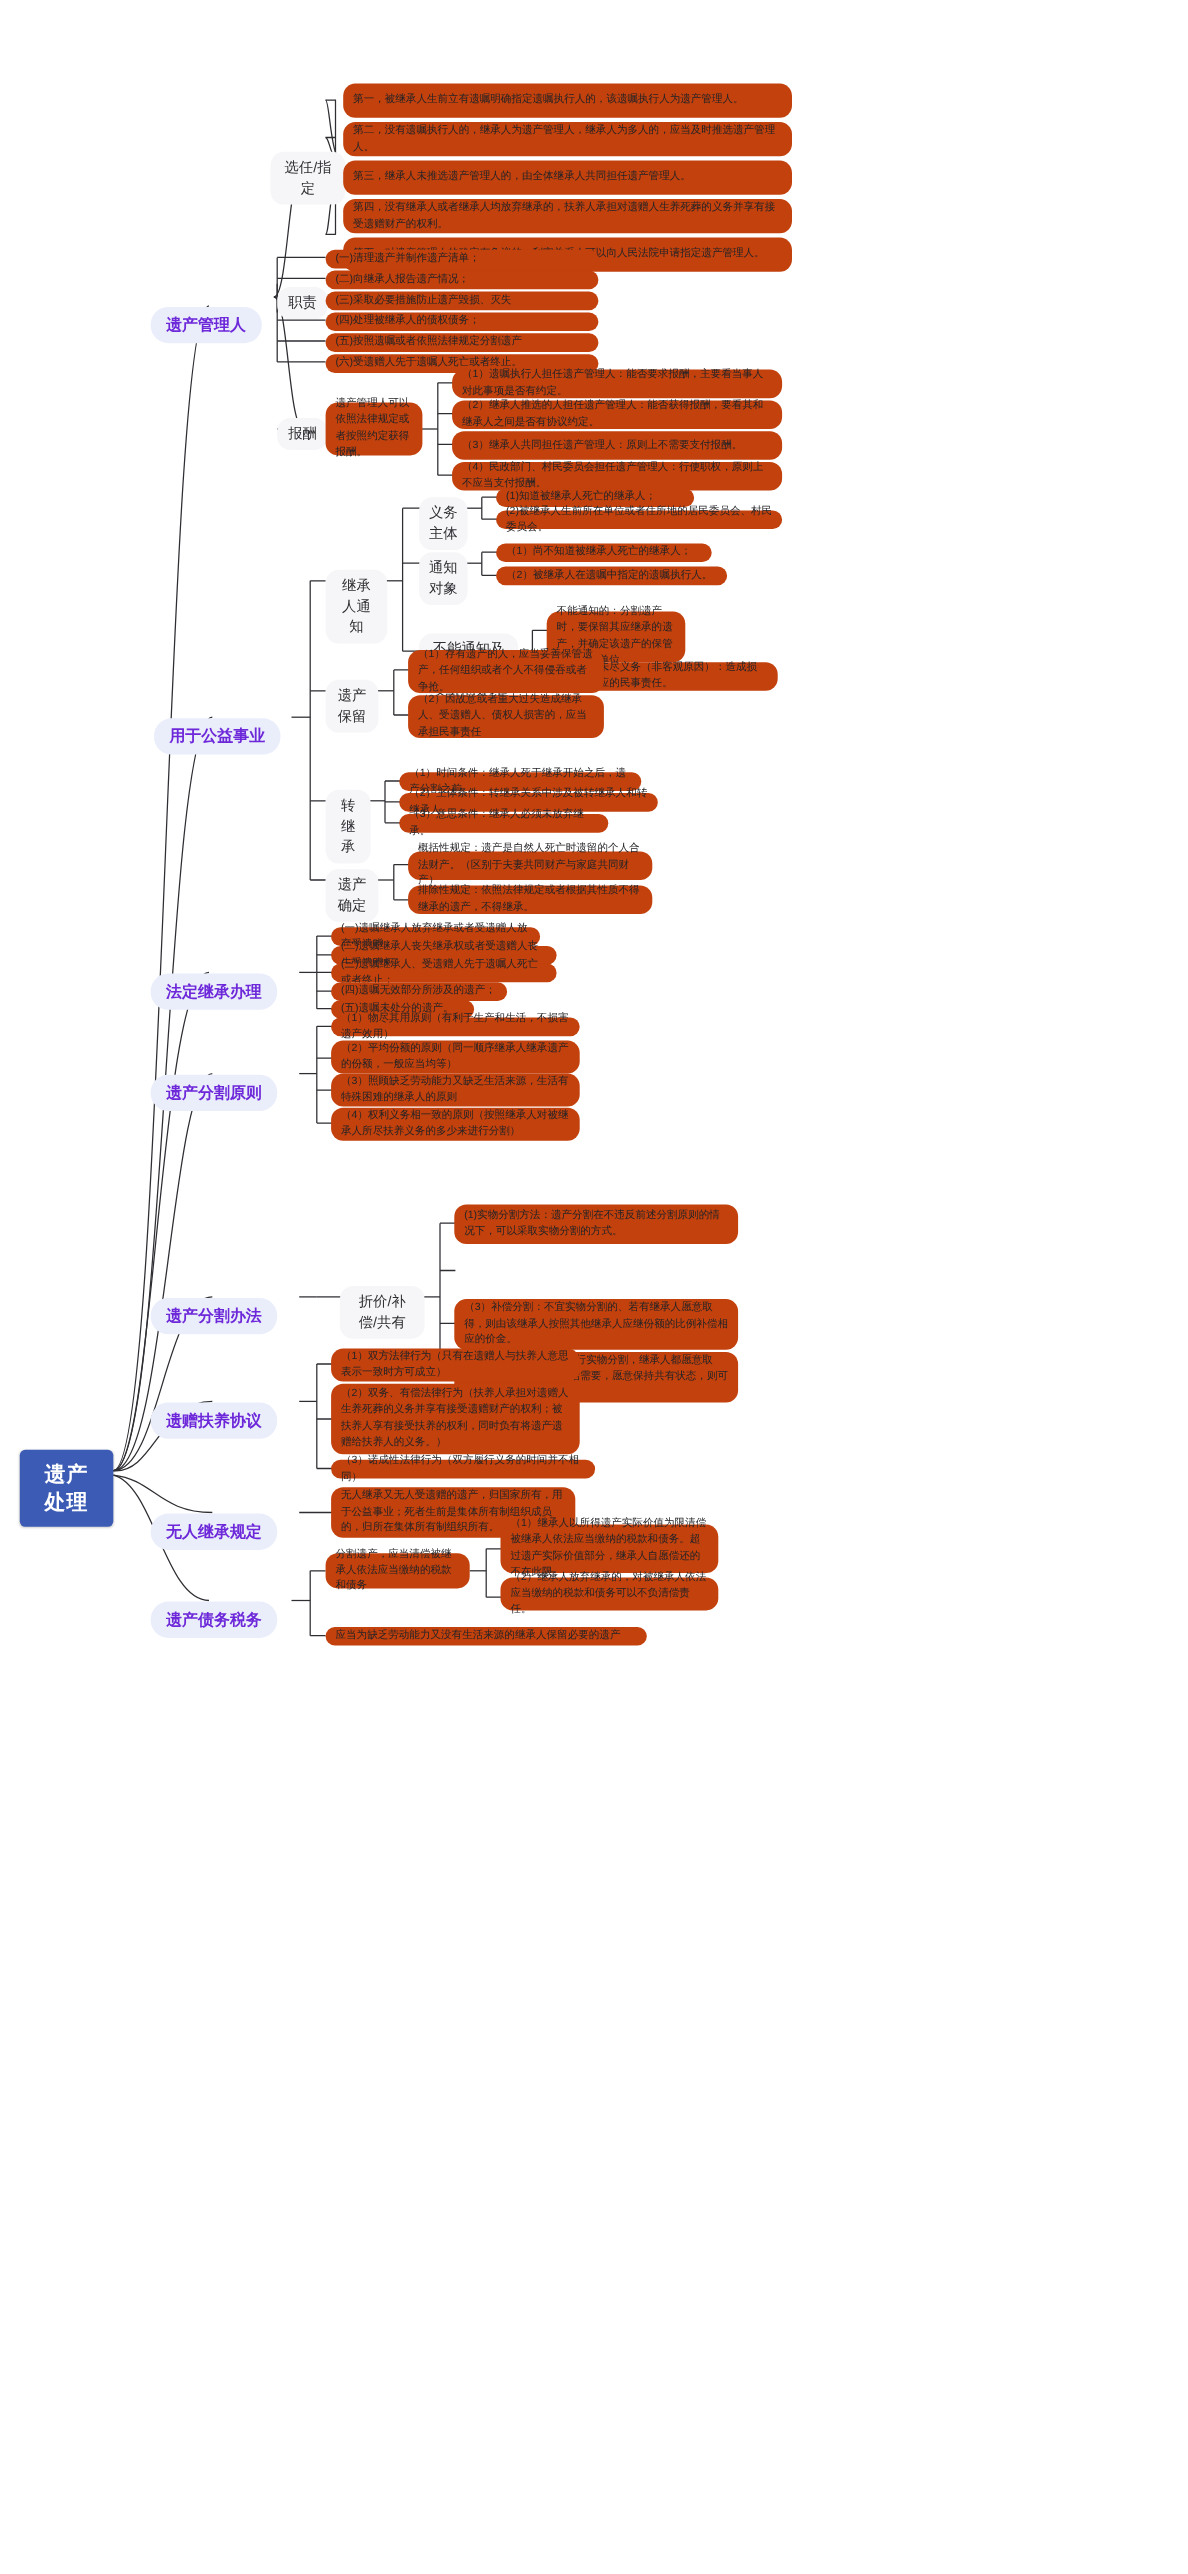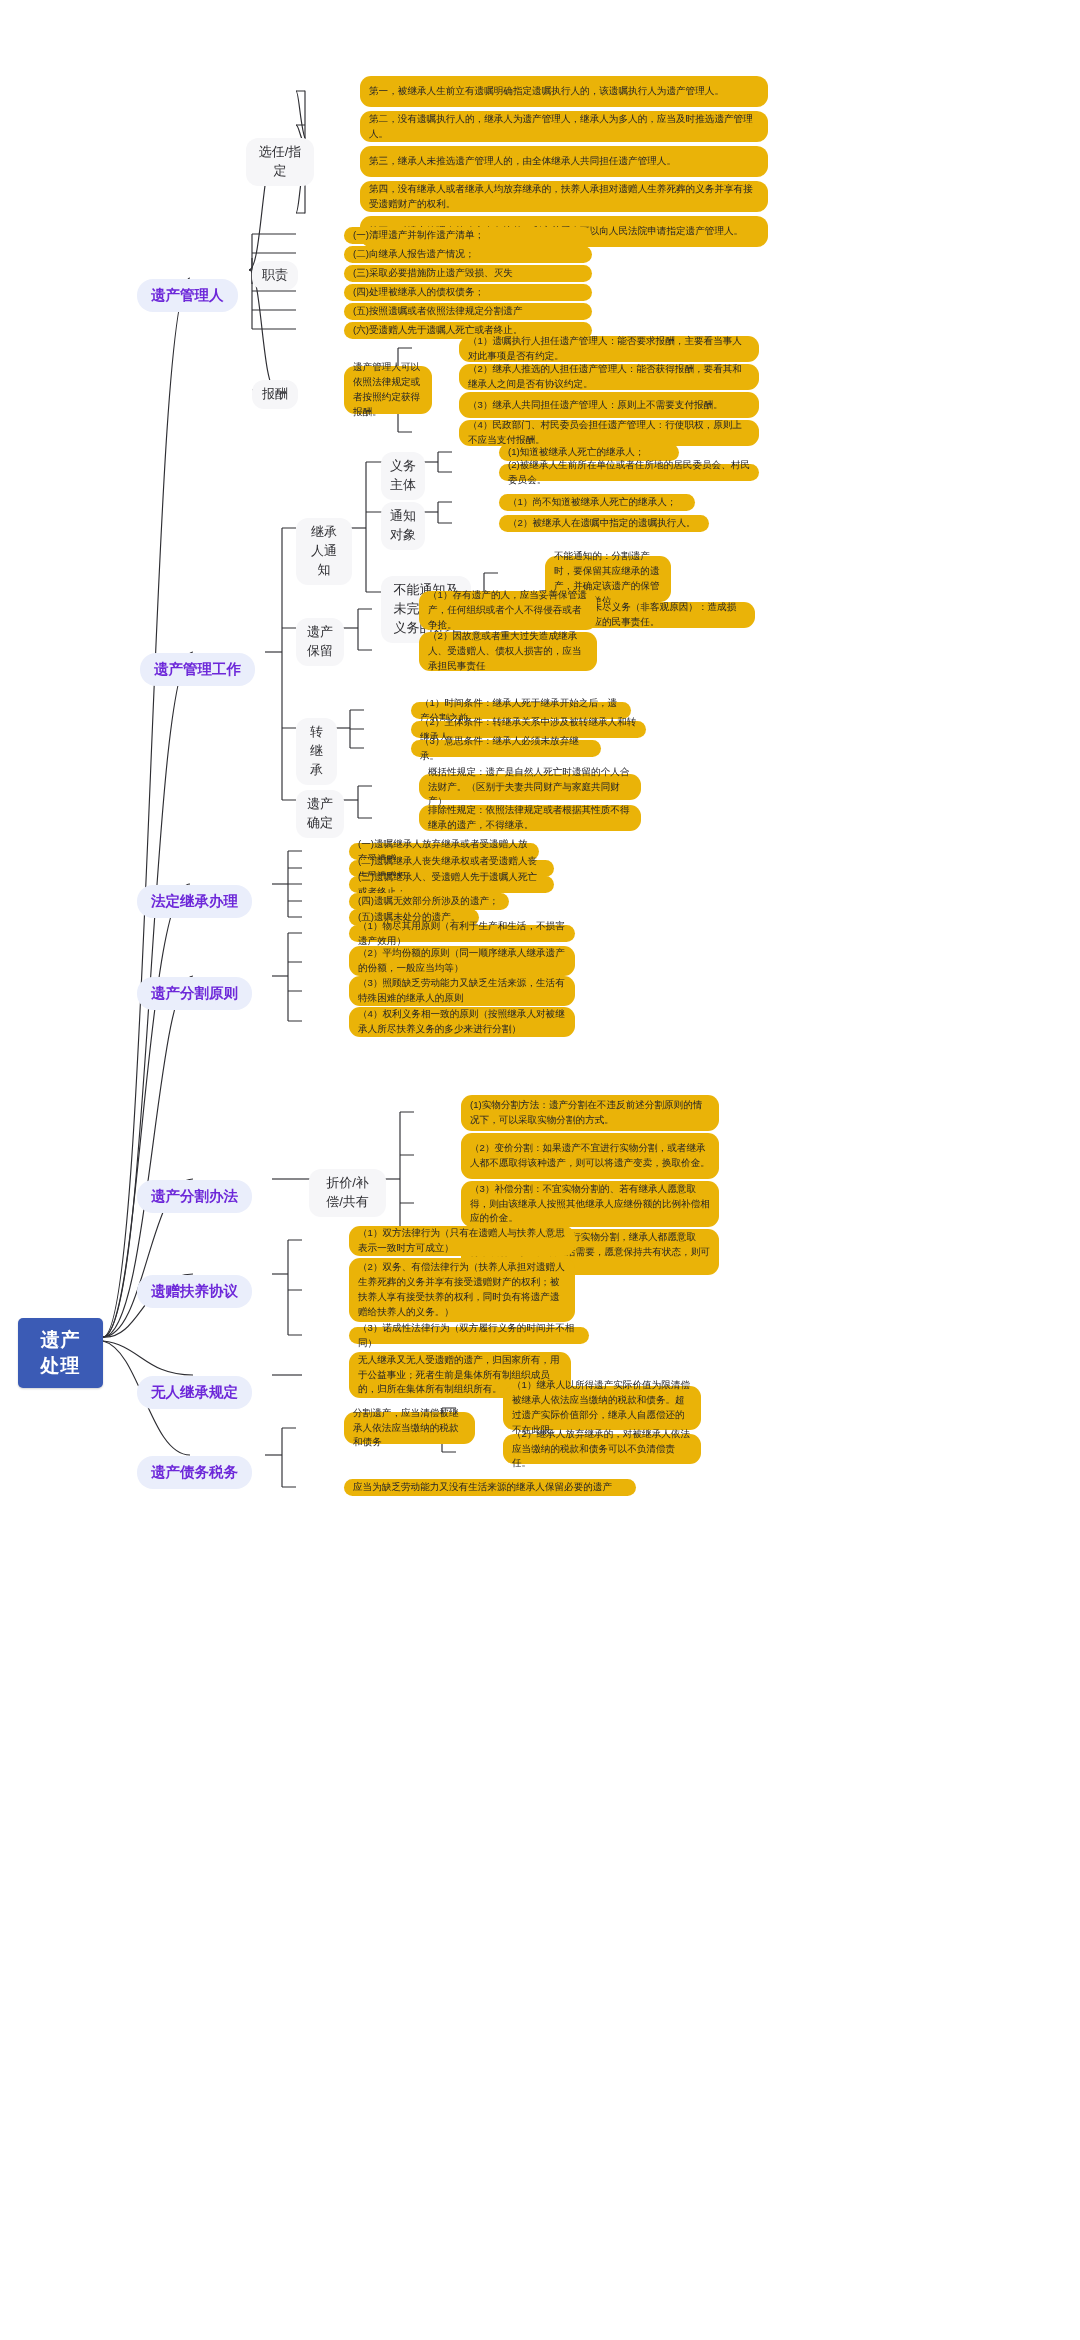--- a/index.html
+++ b/index.html
@@ -67,29 +67,28 @@
     font-size: 13px;
     border-radius: 12px;
     padding: 5px 9px;
     justify-content: center;
     text-align: center;
     line-height: 1.45;
   }
 
   
   .leaf {
-    background: #eab308;
+    background: #c2410c;
     color: #232327;
     font-size: 9.6px;
     line-height: 1.55;
     border-radius: 11px;
     padding: 5px 9px;
     text-align: left;
     align-items: center;
-    margin-left: 48px;
   }
   .leaf.one-line { border-radius: 13px; }
 </style>
 </head>
 <body>
 
 <div id="canvas">
 
   <svg id="links" viewBox="0 0 1080 2340" preserveAspectRatio="none">
     <g fill="none" stroke="#2e2e33" stroke-width="1.15">
@@ -189,21 +188,21 @@
   </svg>
 
   <div class="node root" style="left:18px; top:1318px; width:85px;">
     <span class="txt">遗产处理</span>
   </div>
 
   <div class="node lv1" style="left:137px; top:263px;">
     <span class="txt">遗产管理人</span>
   </div>
   <div class="node lv1" style="left:140px; top:637px;">
-    <span class="txt">遗产管理工作</span>
+    <span class="txt">用于公益事业</span>
   </div>
   <div class="node lv1" style="left:137px; top:869px;">
     <span class="txt">法定继承办理</span>
   </div>
   <div class="node lv1" style="left:137px; top:961px;">
     <span class="txt">遗产分割原则</span>
   </div>
   <div class="node lv1" style="left:137px; top:1164px;">
     <span class="txt">遗产分割办法</span>
   </div>
@@ -372,23 +371,20 @@
   <div class="node leaf" style="left:301px; top:1007px; width:226px; height:30px;">
     <span class="txt">（4）权利义务相一致的原则（按照继承人对被继承人所尽扶养义务的多少来进行分割）</span>
   </div>
 
   <div class="node lv2" style="left:309px; top:1169px; width:77px;">
     <span class="txt">折价/补偿/共有</span>
   </div>
   <div class="node leaf" style="left:413px; top:1095px; width:258px; height:36px;">
     <span class="txt">(1)实物分割方法：遗产分割在不违反前述分割原则的情况下，可以采取实物分割的方式。</span>
   </div>
-  <div class="node leaf" style="left:413px; top:1133px; width:258px; height:46px;">
-    <span class="txt">（2）变价分割：如果遗产不宜进行实物分割，或者继承人都不愿取得该种遗产，则可以将遗产变卖，换取价金。</span>
-  </div>
   <div class="node leaf" style="left:413px; top:1181px; width:258px; height:46px;">
     <span class="txt">（3）补偿分割：不宜实物分割的、若有继承人愿意取得，则由该继承人按照其他继承人应继份额的比例补偿相应的价金。</span>
   </div>
   <div class="node leaf" style="left:413px; top:1229px; width:258px; height:46px;">
     <span class="txt">（4）保留共有：不宜进行实物分割，继承人都愿意取得，或者基于生产或生活需要，愿意保持共有状态，则可采用分割方式。</span>
   </div>
 
   <div class="node leaf" style="left:301px; top:1226px; width:226px; height:30px;">
     <span class="txt">（1）双方法律行为（只有在遗赠人与扶养人意思表示一致时方可成立）</span>
   </div>

